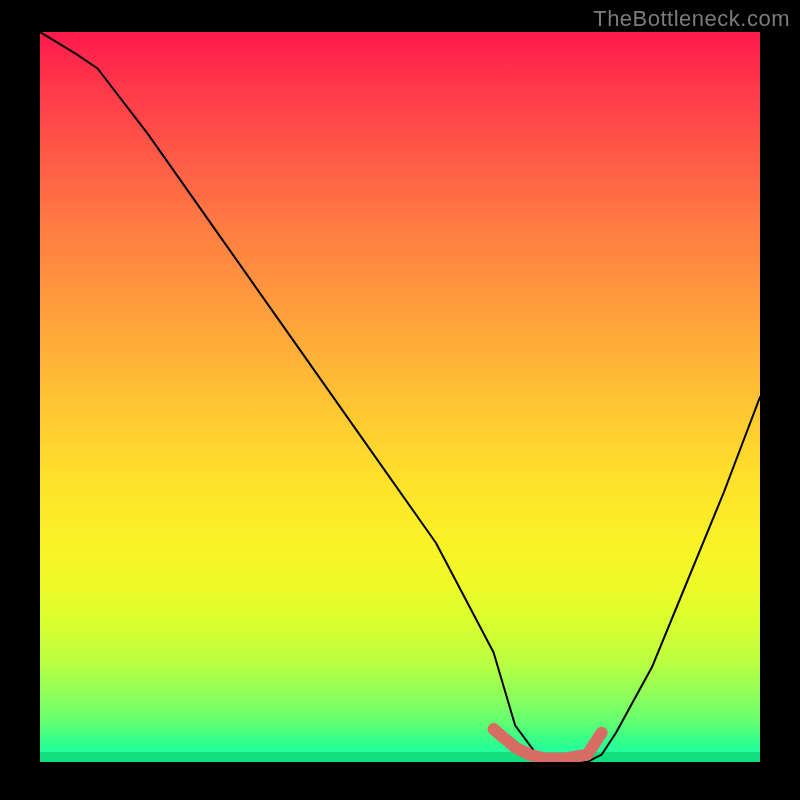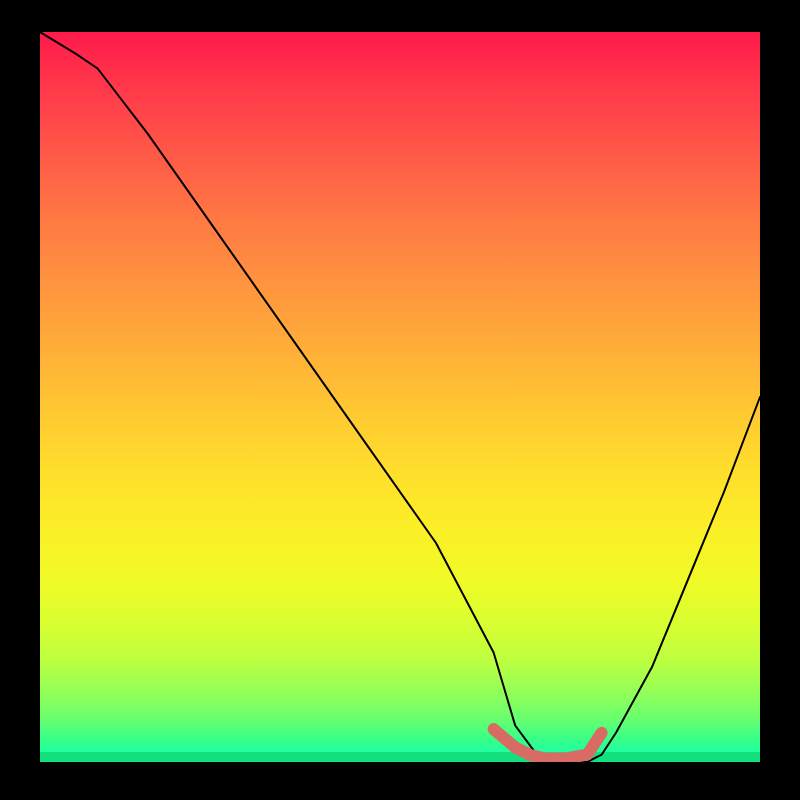--- a/index.html
+++ b/index.html
@@ -63,20 +63,21 @@
     position: absolute;
     inset: 0;
     width: 100%;
     height: 100%;
   }
 </style>
 </head>
 <body>
 
 <div class="canvas">
+  <div class="watermark">TheBottleneck.com</div>
 
   <div class="plot-area">
     <div class="gradient"></div>
     <div class="green-strip"></div>
     <svg class="lines" viewBox="0 0 720 730" preserveAspectRatio="none">
       <path id="main-curve" fill="none" stroke="#000" stroke-width="2" stroke-linecap="round" stroke-linejoin="round" d="M0.0 0.0 L36.0 21.9 L57.6 36.5 L108.0 102.2 L180.0 204.4 L252.0 306.6 L324.0 408.8 L396.0 511.0 L453.6 620.5 L475.2 693.5 L496.8 722.7 L525.6 730.0 L547.2 730.0 L561.6 722.7 L576.0 700.8 L612.0 635.1 L648.0 547.5 L684.0 459.9 L720.0 365.0 "></path>
       <path id="highlight-curve" fill="none" stroke="#d86b64" stroke-width="12" stroke-linecap="round" stroke-linejoin="round" d="M453.6 697.1 L475.2 715.4 L489.6 722.7 L504.0 726.4 L525.6 726.4 L547.2 722.7 L561.6 700.8 "></path>
     </svg>
   </div>
 </div>

